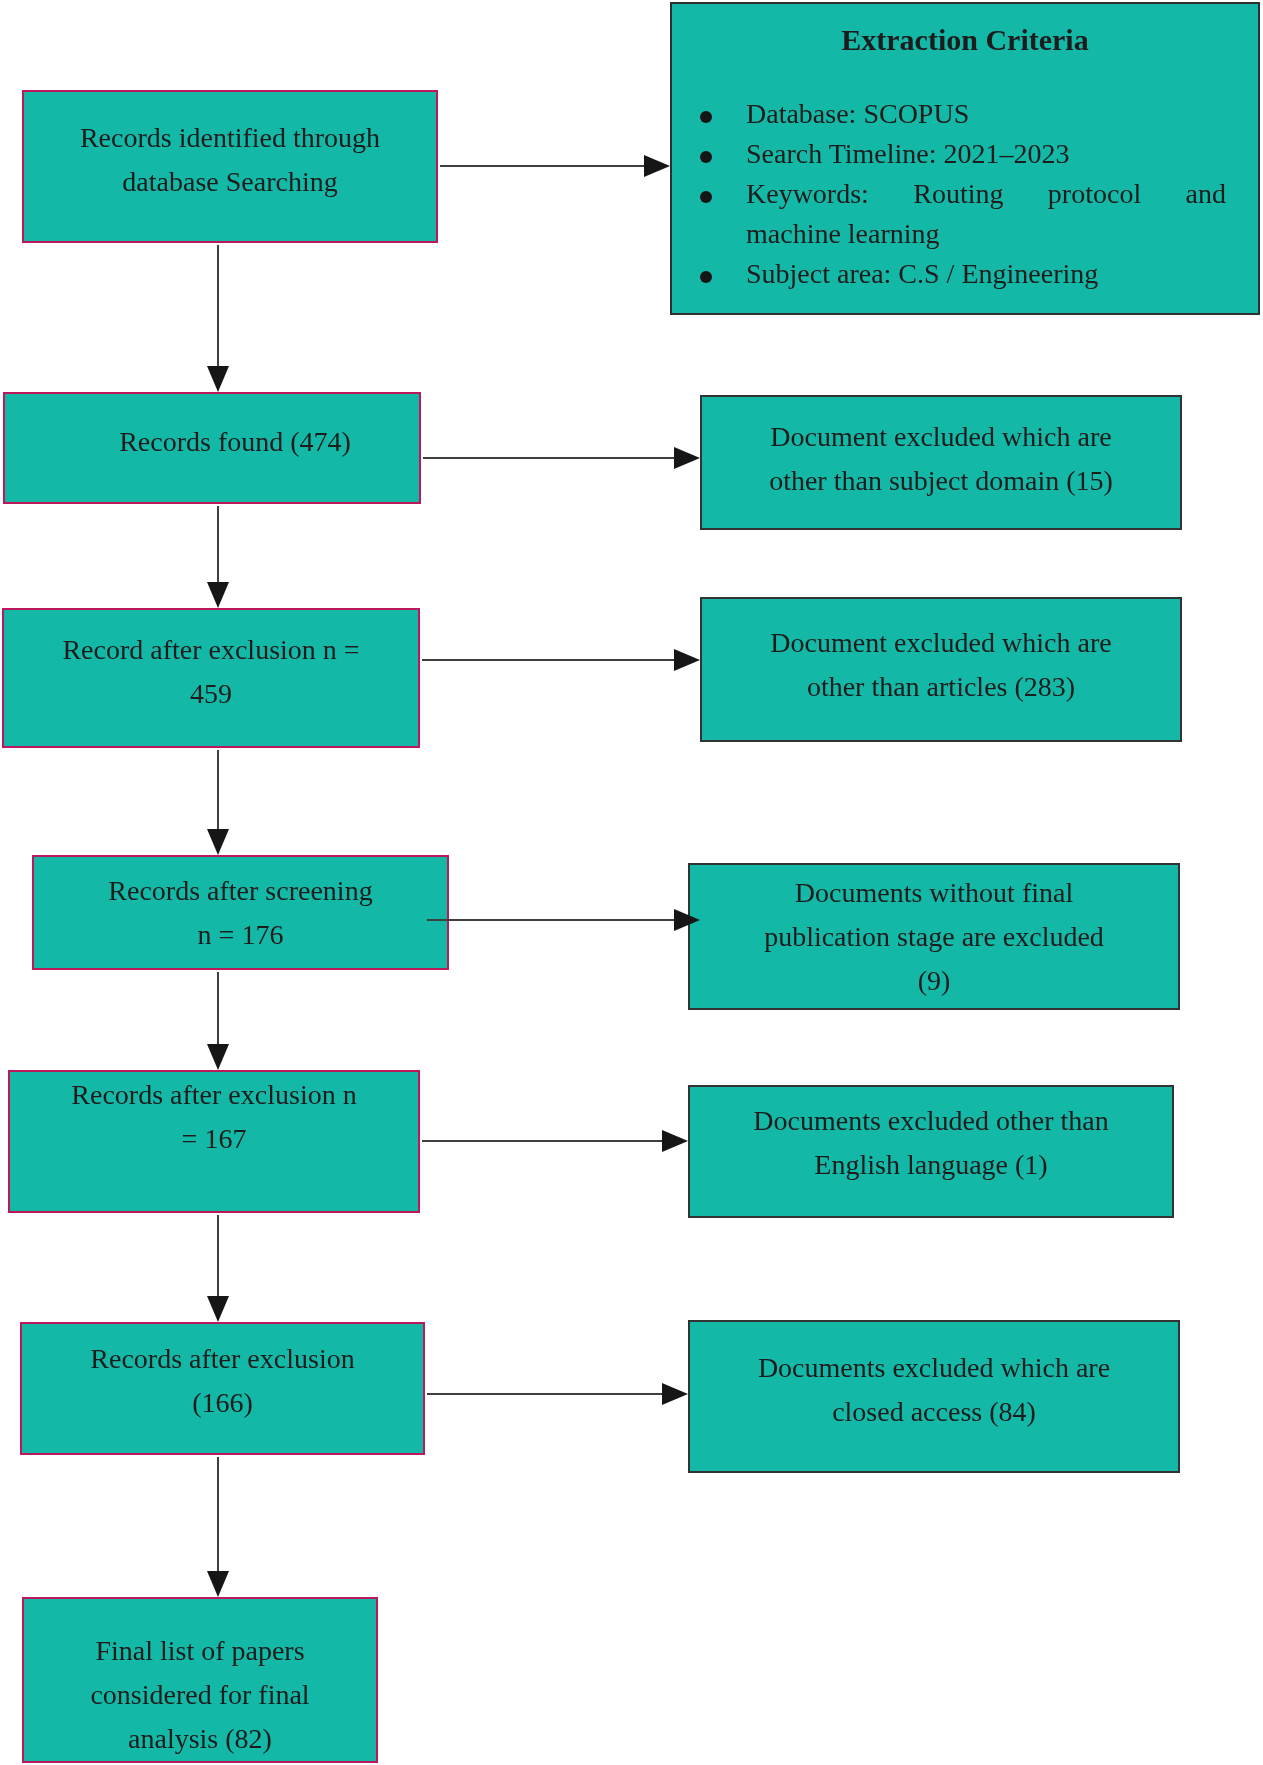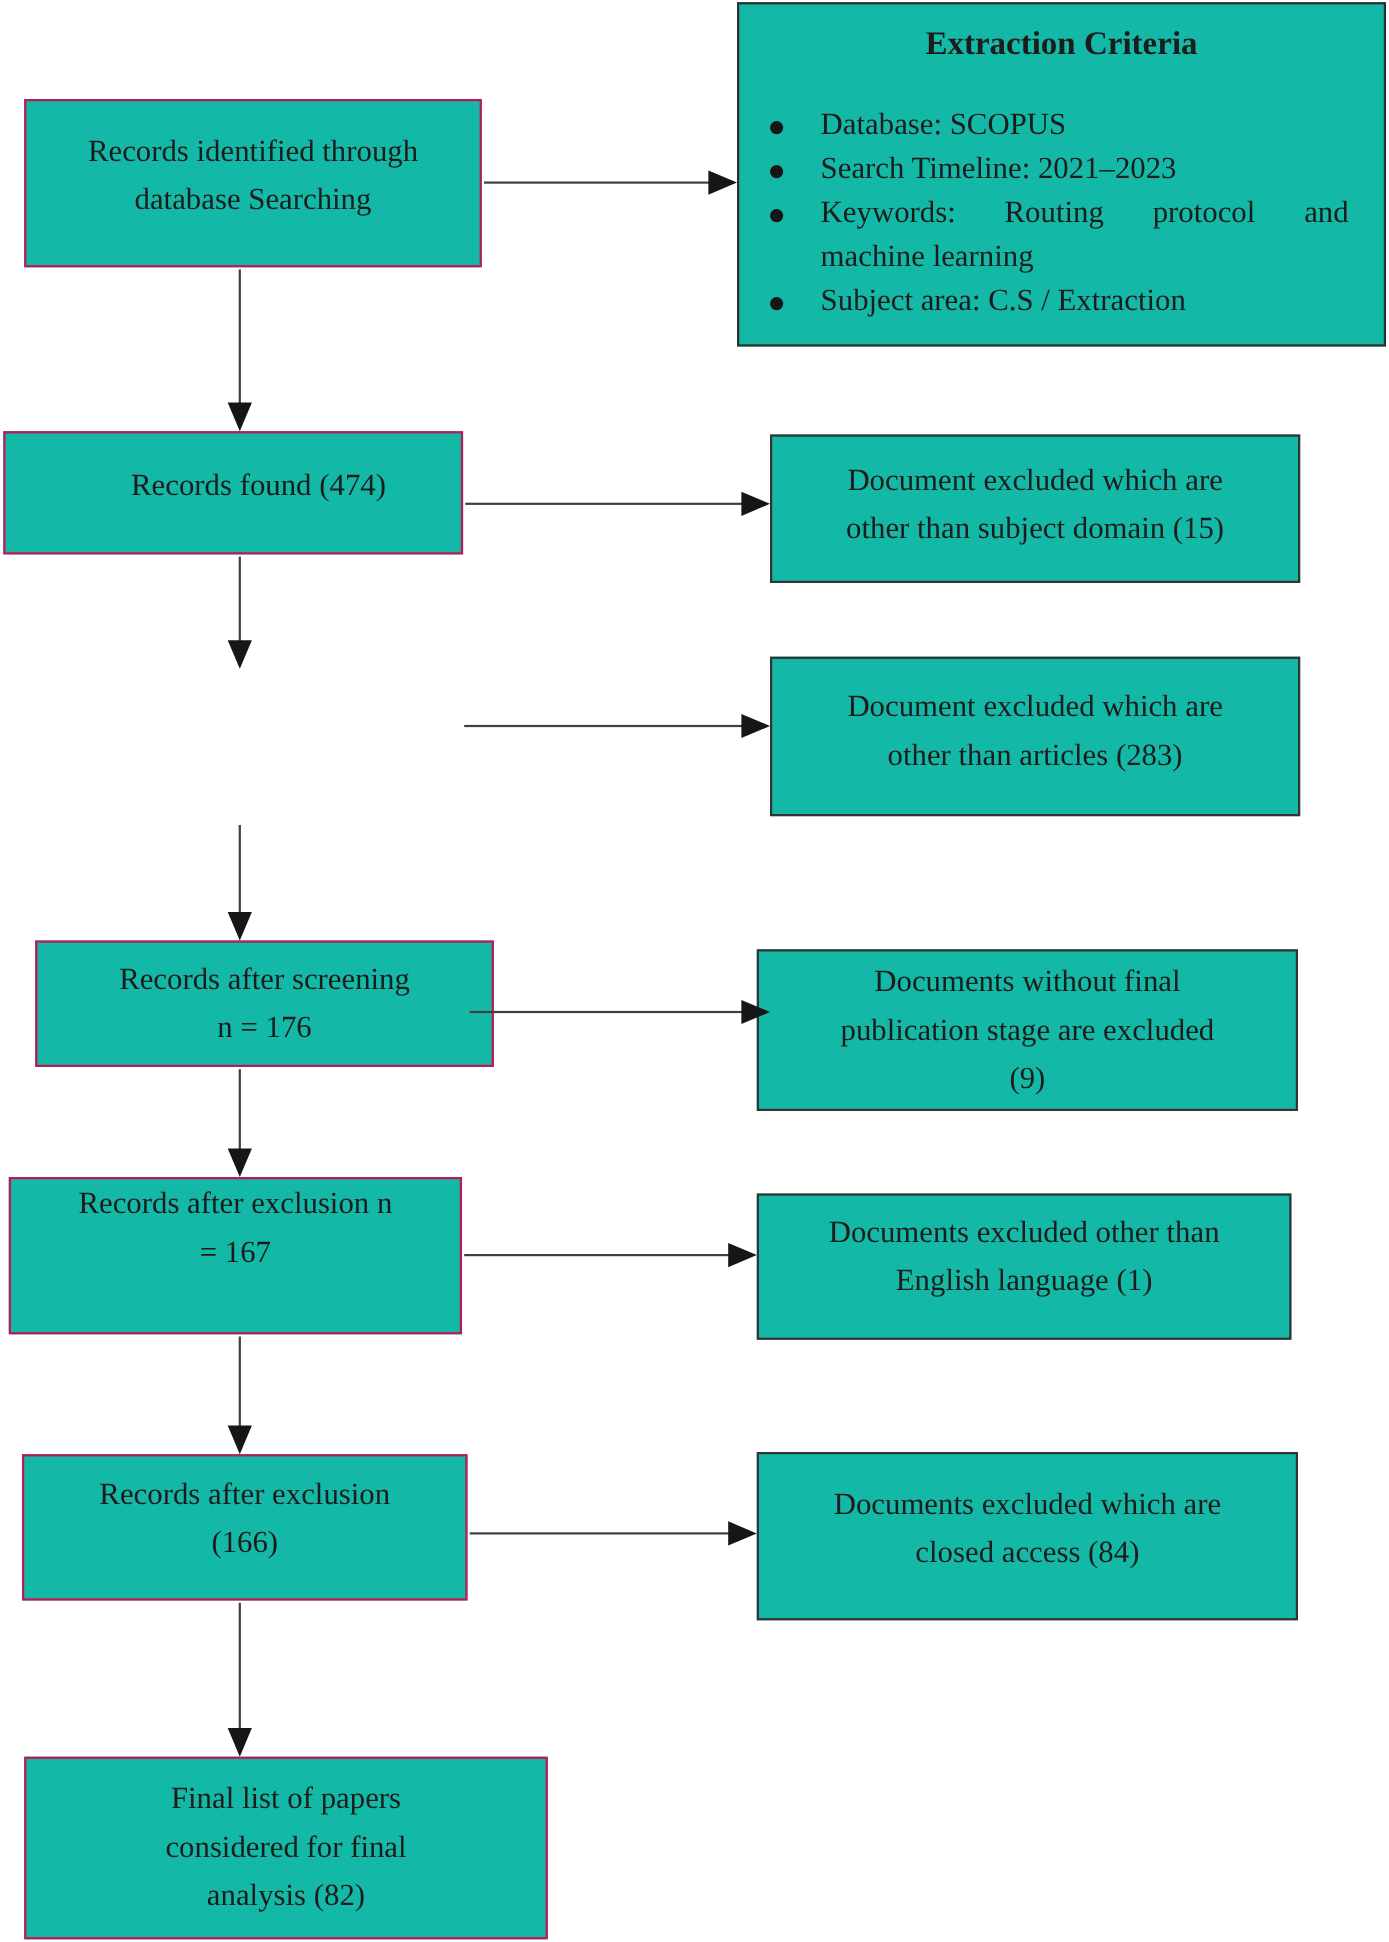--- a/index.html
+++ b/index.html
@@ -34,21 +34,21 @@
   #b-l1 .boxtext{padding-bottom:14px;}
   #b-l2{left:3px;top:392px;width:418px;height:112px;}
   #b-l2 .boxtext{padding-bottom:12px;padding-left:46px;}
   #b-l3{left:2px;top:608px;width:418px;height:140px;}
   #b-l3 .boxtext{padding-bottom:12px;}
   #b-l4{left:8px;top:855px;width:417px;height:115px;margin-left:24px;}
   #b-l5{left:8px;top:1070px;width:412px;height:143px;}
   #b-l5 .boxtext{padding-bottom:50px;}
   #b-l6{left:20px;top:1322px;width:405px;height:133px;}
   #b-l6 .boxtext{padding-bottom:16px;}
-  #b-l7{left:22px;top:1597px;width:476px;height:166px;}
+  #b-l7{left:22px;top:1597px;width:356px;height:166px;align-items:flex-end;}
 
   
   #b-ex{left:670px;top:2px;width:590px;height:313px;border:2px solid #2f2f2f;display:block;}
   #b-r2{left:700px;top:395px;width:482px;height:135px;}
   #b-r2 .boxtext{padding-bottom:8px;}
   #b-r3{left:700px;top:597px;width:482px;height:145px;}
   #b-r3 .boxtext{padding-bottom:10px;}
   #b-r4{left:688px;top:863px;width:492px;height:147px;}
   #b-r5{left:688px;top:1085px;width:486px;height:133px;}
   #b-r5 .boxtext{padding-bottom:18px;}
@@ -132,20 +132,26 @@
       <span class="line">database Searching</span>
     </div>
   </div>
 
   <div class="box lbox" id="b-l2">
     <div class="boxtext">
       <span class="line">Records found (474)</span>
     </div>
   </div>
 
+  <div class="box lbox" id="b-l3">
+    <div class="boxtext">
+      <span class="line">Record after exclusion n =</span>
+      <span class="line">459</span>
+    </div>
+  </div>
 
   <div class="box lbox" id="b-l4">
     <div class="boxtext">
       <span class="line">Records after screening</span>
       <span class="line">n = 176</span>
     </div>
   </div>
 
   <div class="box lbox" id="b-l5">
     <div class="boxtext">
@@ -187,21 +193,21 @@
       <div class="bullet">
         <span class="dotcol"><span class="dotglyph"></span></span>
         <span class="btext">
           <span class="line just">Keywords: Routing protocol and</span>
           <span class="line">machine learning</span>
         </span>
       </div>
       <div class="bullet">
         <span class="dotcol"><span class="dotglyph"></span></span>
         <span class="btext">
-          <span class="line">Subject area: C.S / Extraction</span>
+          <span class="line">Subject area: C.S / Engineering</span>
         </span>
       </div>
     </div>
   </div>
 
   <div class="box rbox" id="b-r2">
     <div class="boxtext">
       <span class="line">Document excluded which are</span>
       <span class="line">other than subject domain (15)</span>
     </div>

